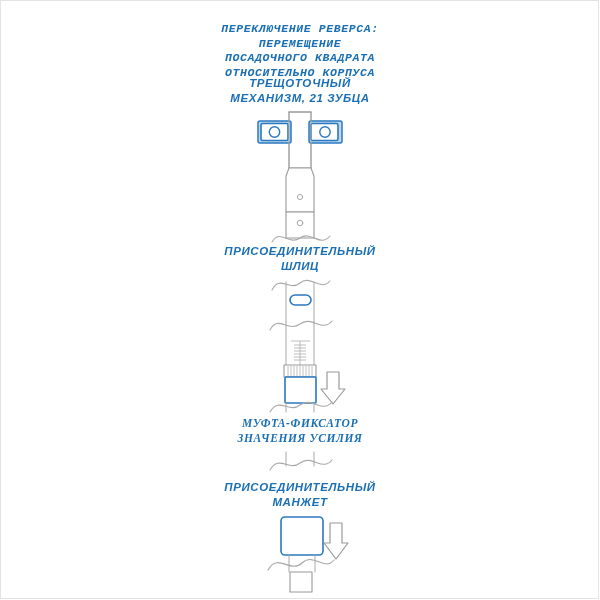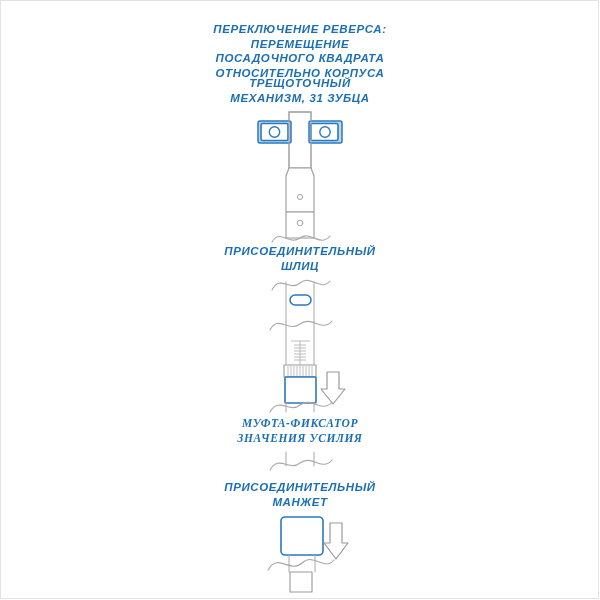--- a/index.html
+++ b/index.html
@@ -34,21 +34,21 @@
     width: 600px;
     text-align: center;
     color: #1a6fb5;
     font-weight: bold;
     font-style: italic;
     font-size: 11.5px;
     letter-spacing: 0.6px;
     line-height: 14.5px;
     white-space: pre-line;
   }
-  #callout-reverse { top: 22px; }
+  #callout-reverse { top: 22px; font-family: Liberation Mono, monospace; }
   #callout-ratchet { top: 76px; }
   #callout-spline  { top: 244px; }
   #callout-collar  { top: 416px; font-family: Liberation Serif, serif; }
   #callout-cuff    { top: 480px; }
 
   svg.art {
     position: absolute;
     left: 0;
     top: 0;
   }
@@ -221,21 +221,21 @@
 
     <path class="arrow" d="M330,523 L342,523 L342,543 L348,543 L336,559 L324,543 L330,543 Z"></path>
   </svg>
 
   <div class="callout" id="callout-reverse">ПЕРЕКЛЮЧЕНИЕ РЕВЕРСА:
 ПЕРЕМЕЩЕНИЕ
 ПОСАДОЧНОГО КВАДРАТА
 ОТНОСИТЕЛЬНО КОРПУСА</div>
 
   <div class="callout" id="callout-ratchet">ТРЕЩОТОЧНЫЙ
-МЕХАНИЗМ, 31 ЗУБЦА</div>
+МЕХАНИЗМ, 21 ЗУБЦА</div>
 
   <div class="callout" id="callout-spline">ПРИСОЕДИНИТЕЛЬНЫЙ
 ШЛИЦ</div>
 
   <div class="callout" id="callout-collar">МУФТА-ФИКСАТОР
 ЗНАЧЕНИЯ УСИЛИЯ</div>
 
   <div class="callout" id="callout-cuff">ПРИСОЕДИНИТЕЛЬНЫЙ
 МАНЖЕТ</div>
 

